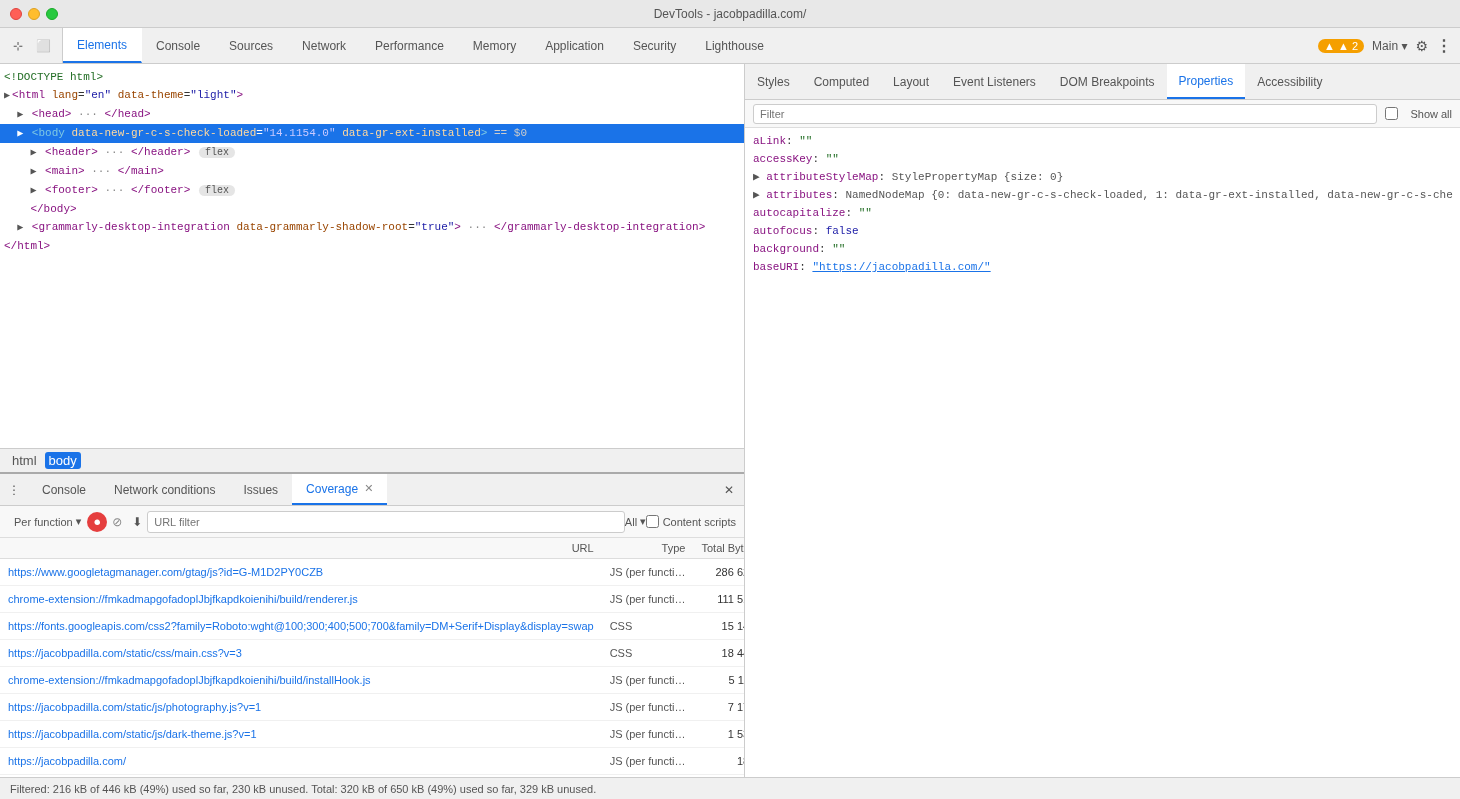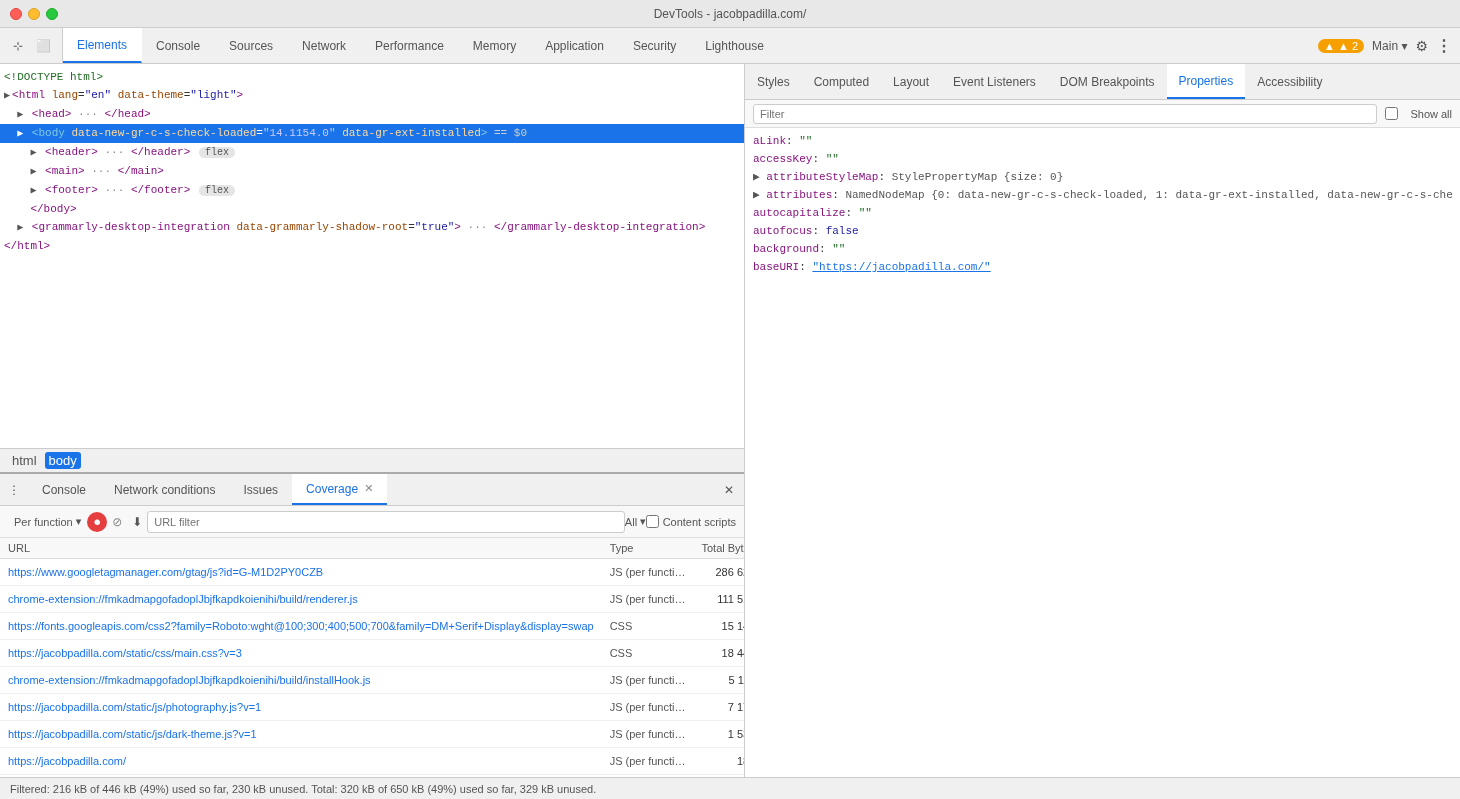--- a/index.html
+++ b/index.html
@@ -290,21 +290,21 @@
       font-size: 11px;
     }
     thead tr {
       background: #f8f8f8;
       border-bottom: 1px solid #ddd;
       position: sticky;
       top: 0;
       z-index: 1;
     }
     th {
-      text-align: left;
+      text-align: right;
       padding: 4px 8px;
       font-weight: 500;
       color: #555;
       white-space: nowrap;
       cursor: pointer;
     }
     td {
       padding: 7px 8px;
       border-bottom: 1px solid #f0f0f0;
       white-space: nowrap;

